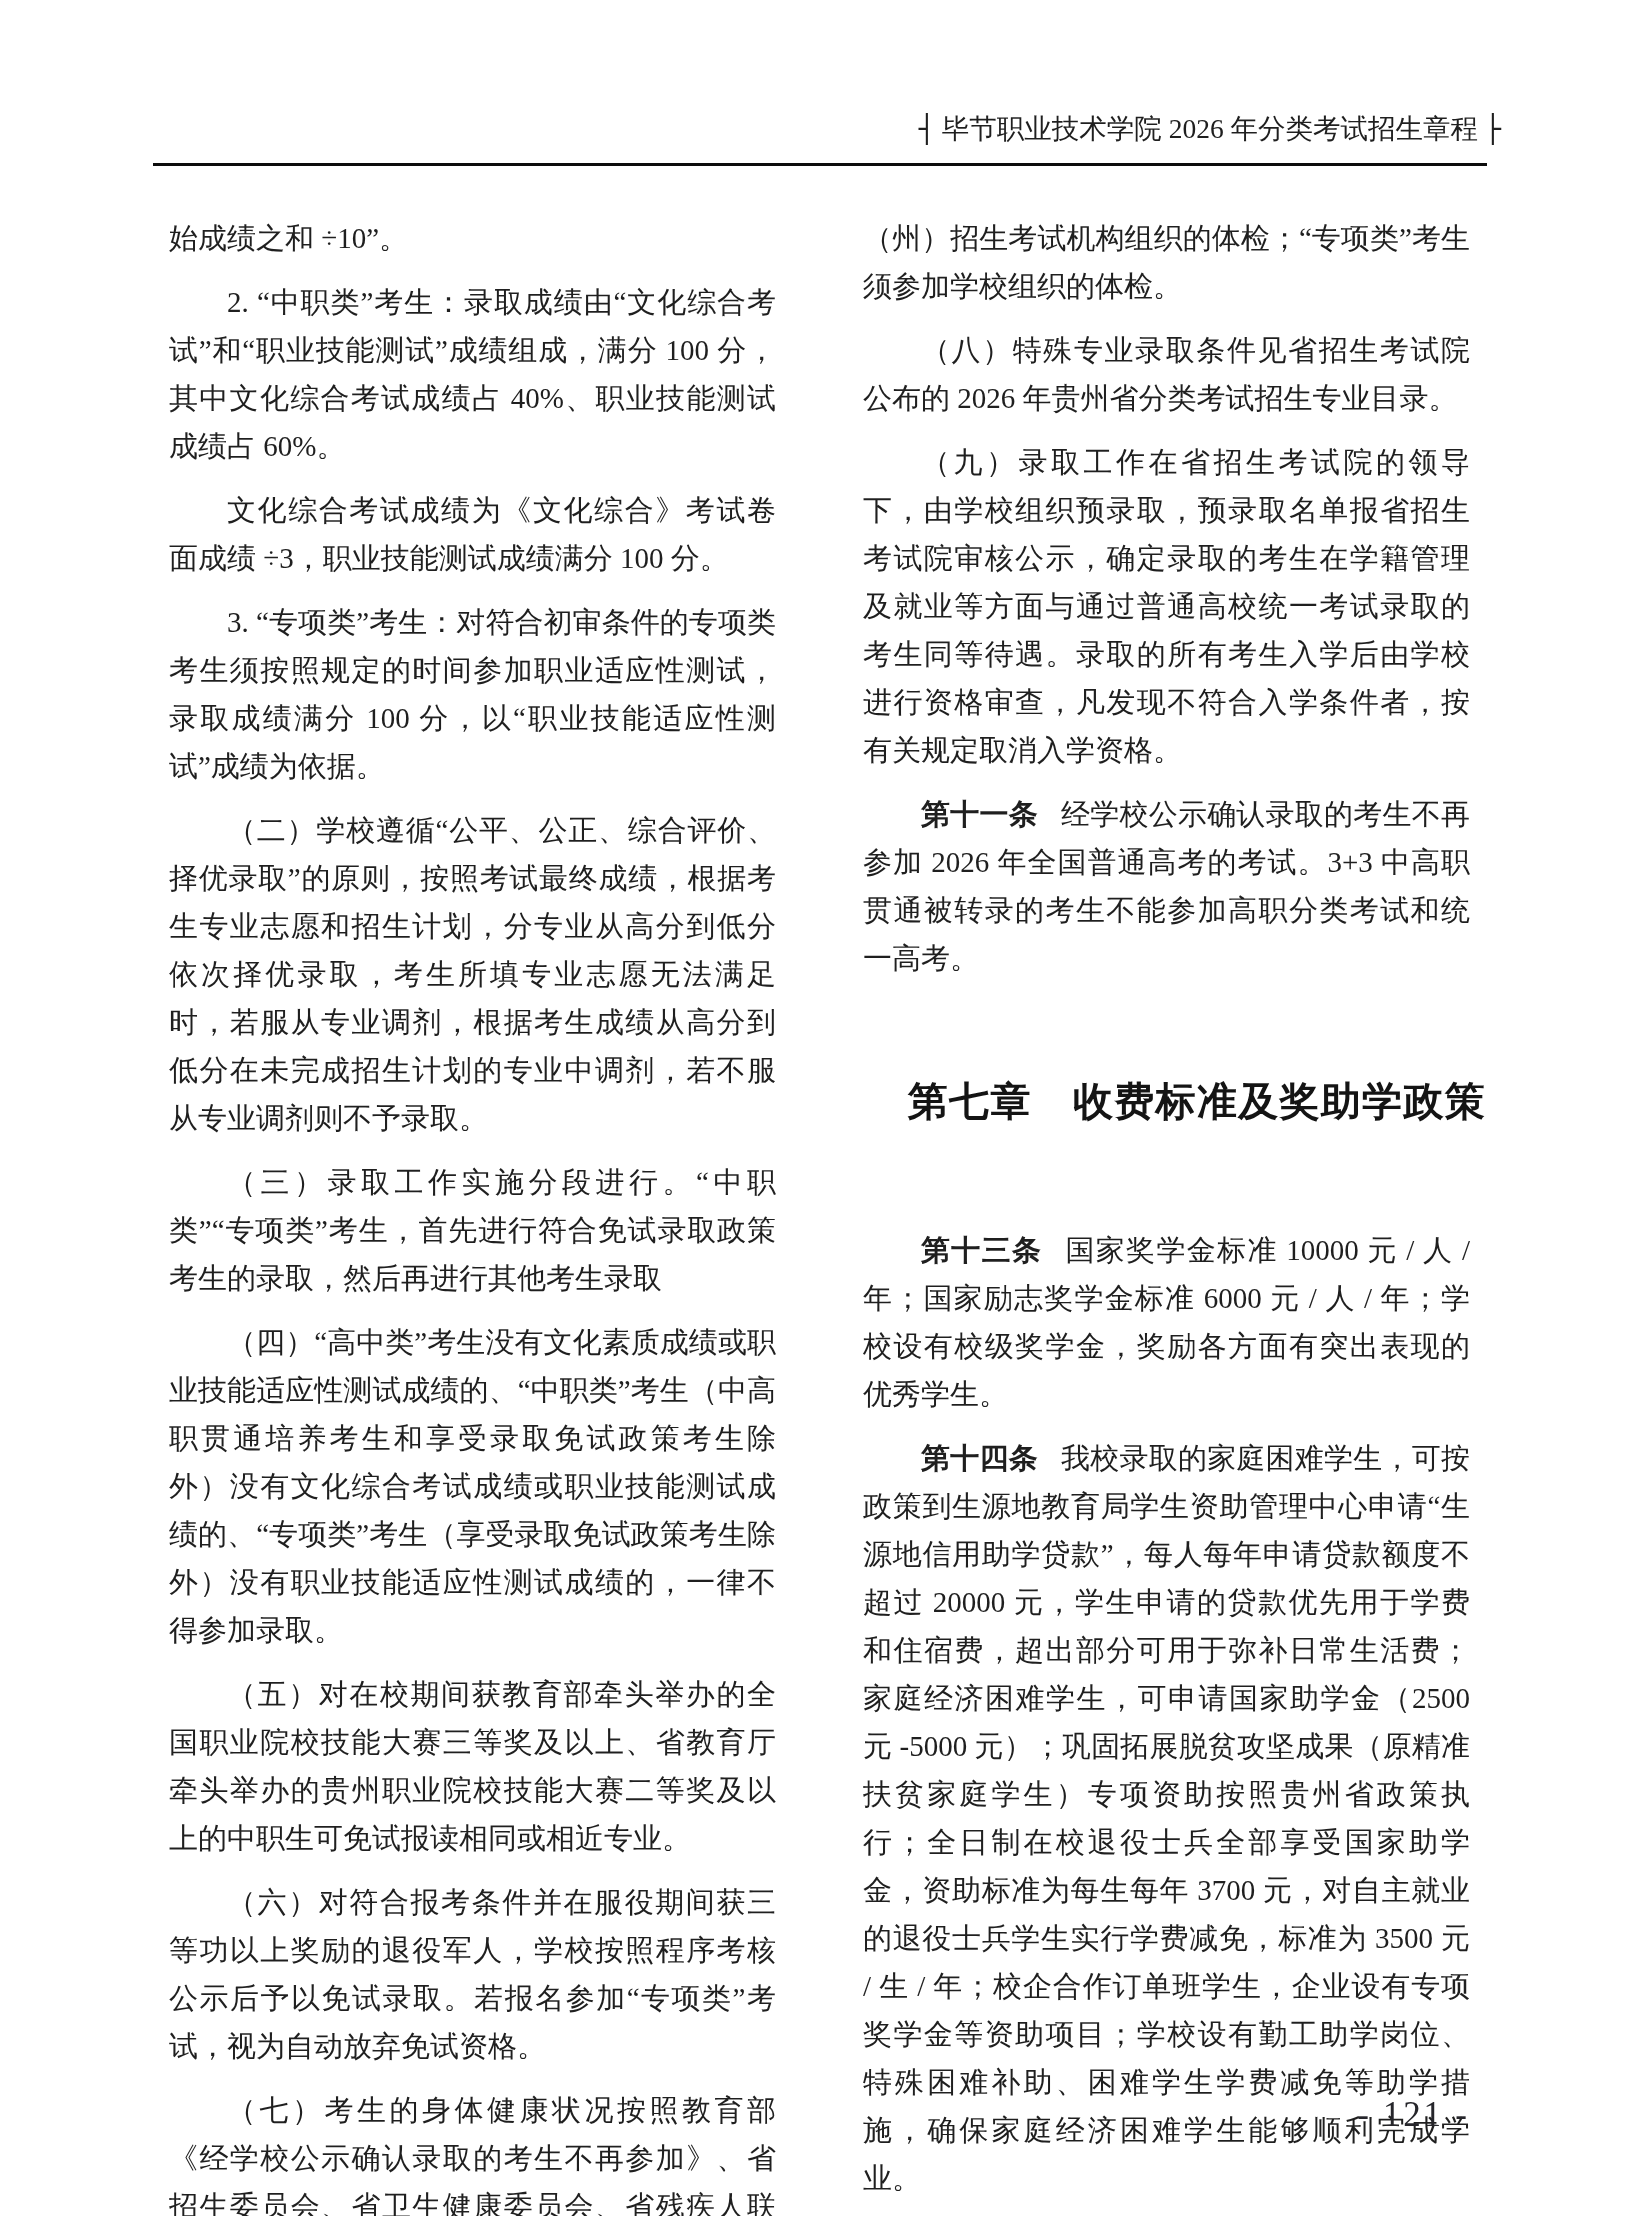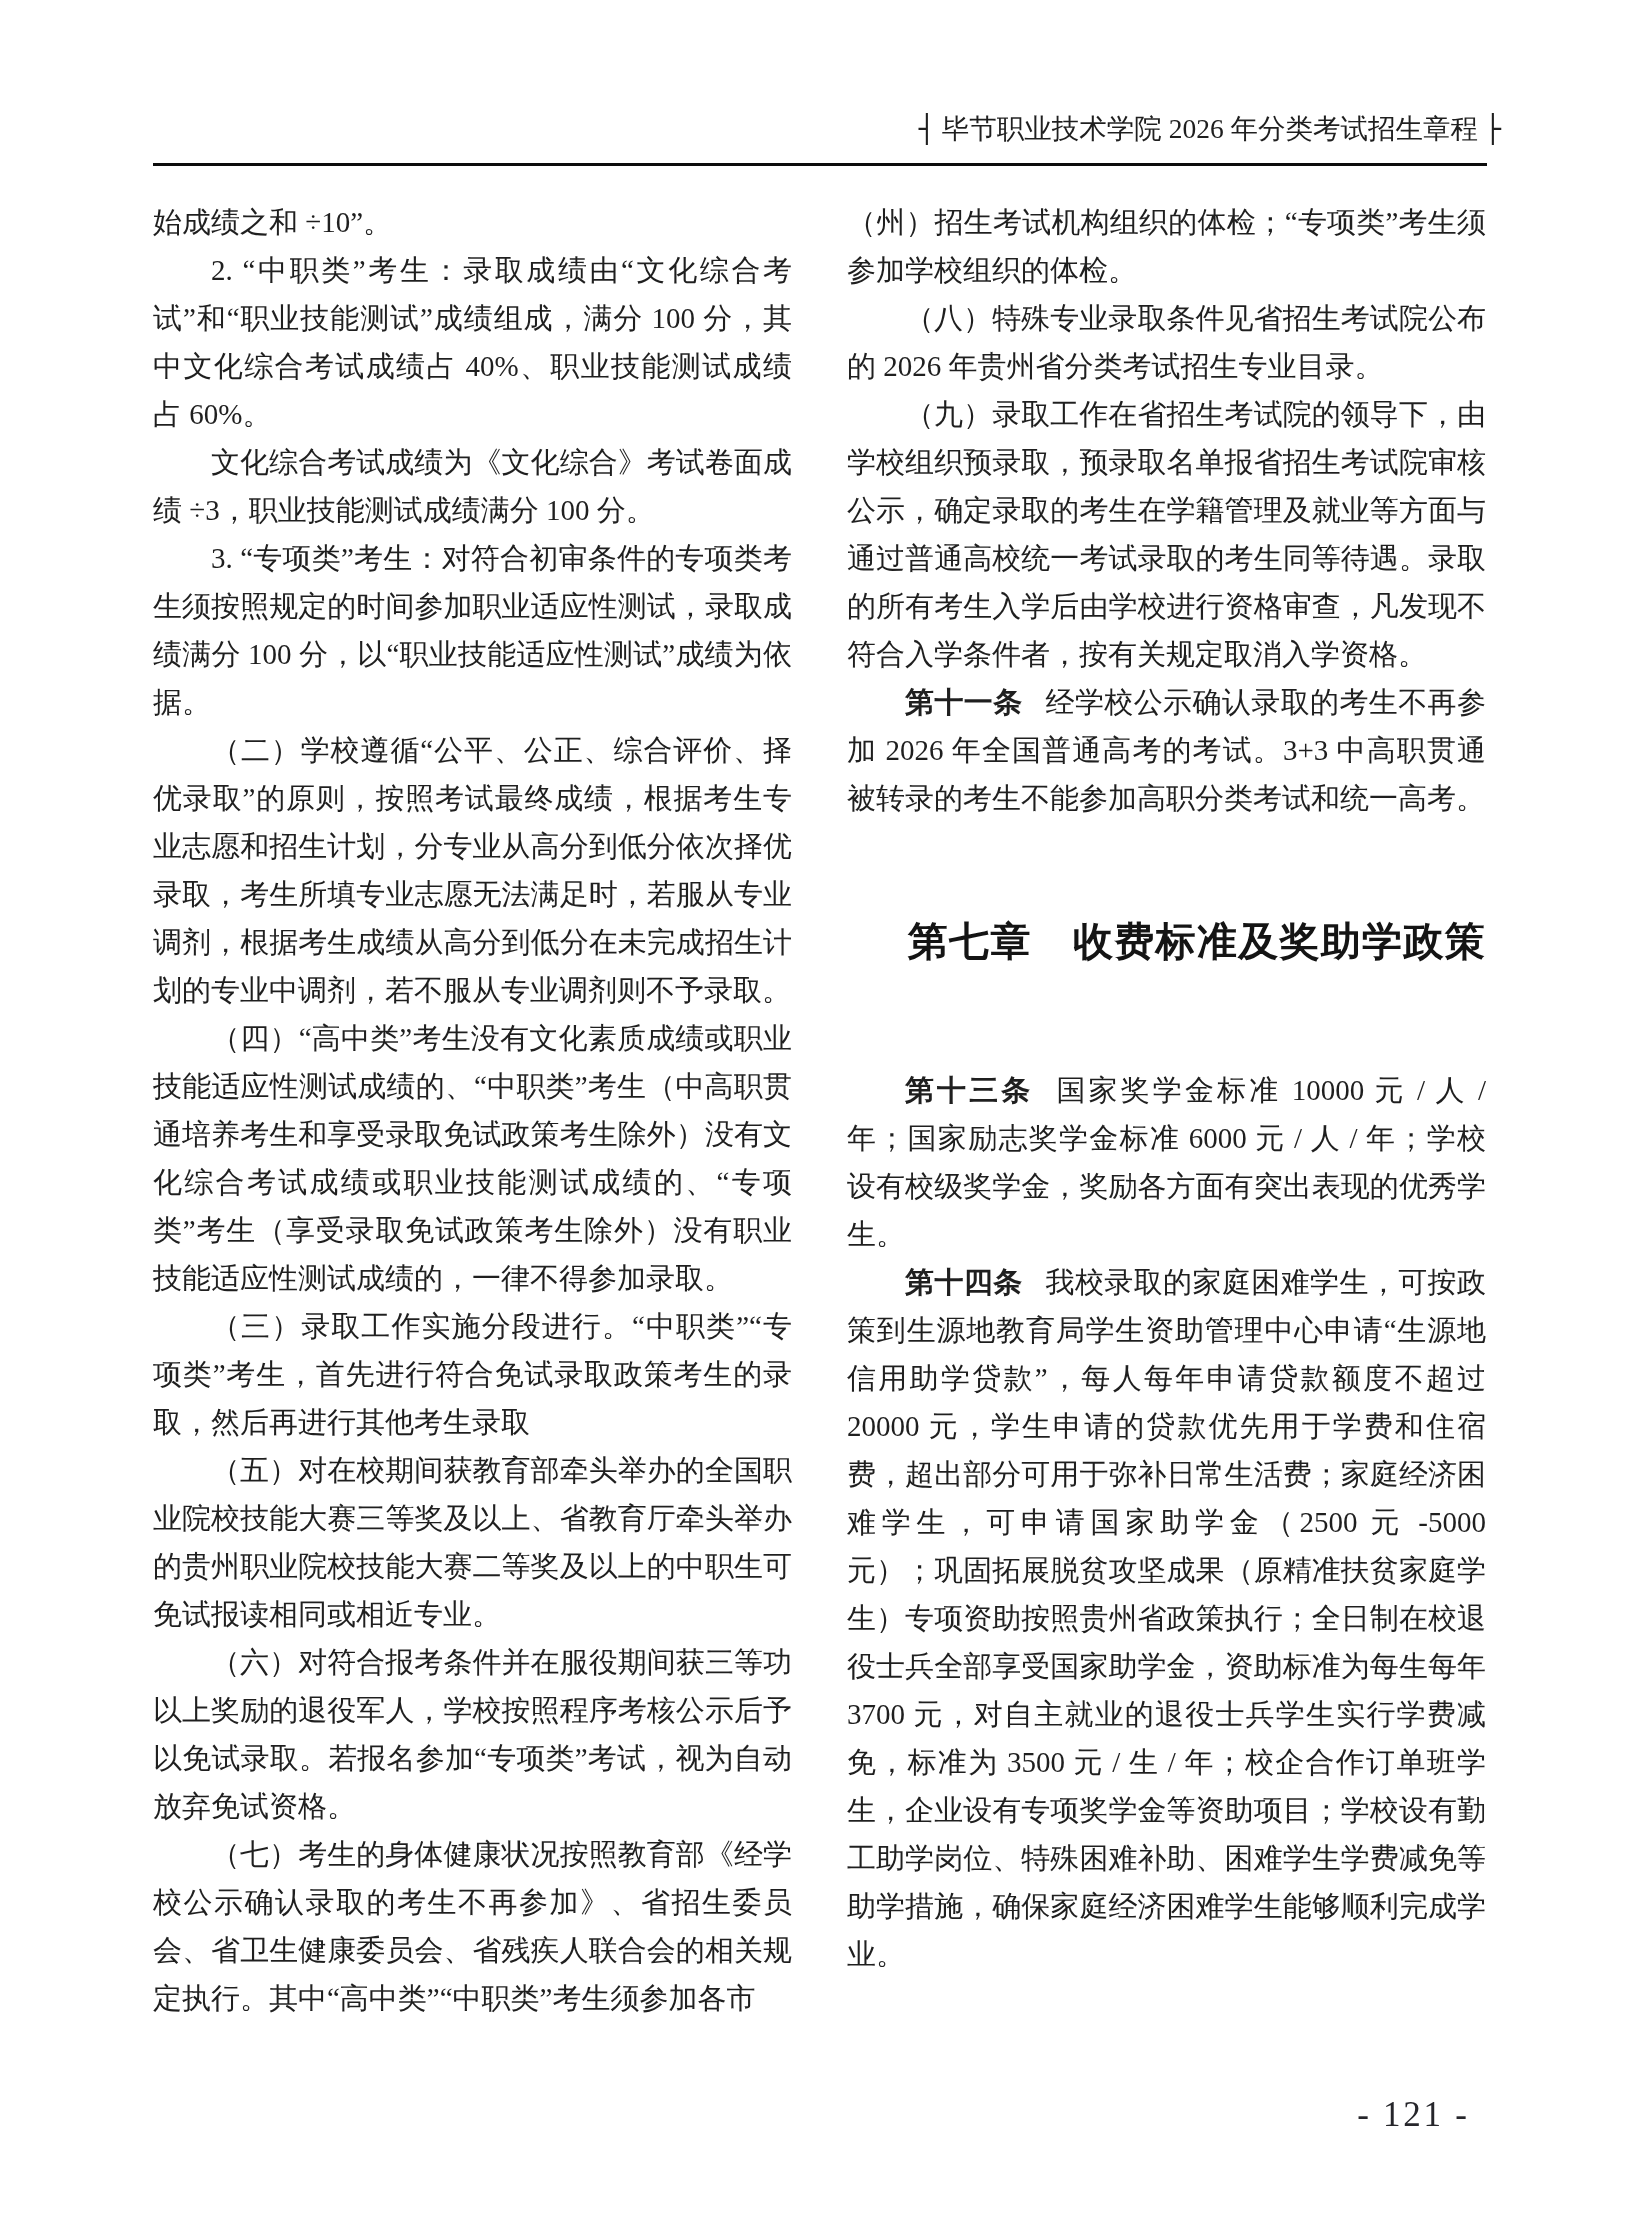--- a/index.html
+++ b/index.html
@@ -50,21 +50,21 @@
     gap: 55px;
   }
   .col {
     width: 639px;
     font-size: 29px;
     line-height: 48px;
     text-align: justify;
     color: #1f1f1f;
   }
   .para {
-    margin: 0;
+    margin: 16px;
     padding: 0;
   }
   .para.indent {
     text-indent: 58px;
   }
   .lead {
     font-family: "Liberation Sans", "DejaVu Sans", sans-serif;
     font-weight: 700;
     margin-right: 23px;
   }
@@ -102,22 +102,22 @@
 
 <div class="header-rule"></div>
 
 <div class="content-columns">
   <div class="col" id="col-left">
       <p class="para">始成绩之和 ÷10”。</p>
       <p class="para indent">2. “中职类”考生：录取成绩由“文化综合考试”和“职业技能测试”成绩组成，满分 100 分，其中文化综合考试成绩占 40%、职业技能测试成绩占 60%。</p>
       <p class="para indent">文化综合考试成绩为《文化综合》考试卷面成绩 ÷3，职业技能测试成绩满分 100 分。</p>
       <p class="para indent">3. “专项类”考生：对符合初审条件的专项类考生须按照规定的时间参加职业适应性测试，录取成绩满分 100 分，以“职业技能适应性测试”成绩为依据。</p>
       <p class="para indent">（二）学校遵循“公平、公正、综合评价、择优录取”的原则，按照考试最终成绩，根据考生专业志愿和招生计划，分专业从高分到低分依次择优录取，考生所填专业志愿无法满足时，若服从专业调剂，根据考生成绩从高分到低分在未完成招生计划的专业中调剂，若不服从专业调剂则不予录取。</p>
+      <p class="para indent">（三）录取工作实施分段进行。“中职类”“专项类”考生，首先进行符合免试录取政策考生的录取，然后再进行其他考生录取</p>
       <p class="para indent">（四）“高中类”考生没有文化素质成绩或职业技能适应性测试成绩的、“中职类”考生（中高职贯通培养考生和享受录取免试政策考生除外）没有文化综合考试成绩或职业技能测试成绩的、“专项类”考生（享受录取免试政策考生除外）没有职业技能适应性测试成绩的，一律不得参加录取。</p>
-      <p class="para indent">（三）录取工作实施分段进行。“中职类”“专项类”考生，首先进行符合免试录取政策考生的录取，然后再进行其他考生录取</p>
       <p class="para indent">（五）对在校期间获教育部牵头举办的全国职业院校技能大赛三等奖及以上、省教育厅牵头举办的贵州职业院校技能大赛二等奖及以上的中职生可免试报读相同或相近专业。</p>
       <p class="para indent">（六）对符合报考条件并在服役期间获三等功以上奖励的退役军人，学校按照程序考核公示后予以免试录取。若报名参加“专项类”考试，视为自动放弃免试资格。</p>
       <p class="para indent">（七）考生的身体健康状况按照教育部《经学校公示确认录取的考生不再参加》、省招生委员会、省卫生健康委员会、省残疾人联合会的相关规定执行。其中“高中类”“中职类”考生须参加各市</p>
     </div>
   <div class="col" id="col-right">
       <p class="para">（州）招生考试机构组织的体检；“专项类”考生须参加学校组织的体检。</p>
       <p class="para indent">（八）特殊专业录取条件见省招生考试院公布的 2026 年贵州省分类考试招生专业目录。</p>
       <p class="para indent">（九）录取工作在省招生考试院的领导下，由学校组织预录取，预录取名单报省招生考试院审核公示，确定录取的考生在学籍管理及就业等方面与通过普通高校统一考试录取的考生同等待遇。录取的所有考生入学后由学校进行资格审查，凡发现不符合入学条件者，按有关规定取消入学资格。</p>
       <p class="para indent"><b class="lead">第十一条</b>经学校公示确认录取的考生不再参加 2026 年全国普通高考的考试。3+3 中高职贯通被转录的考生不能参加高职分类考试和统一高考。</p>
       <h2 class="chapter-heading">第七章　收费标准及奖助学政策</h2>

